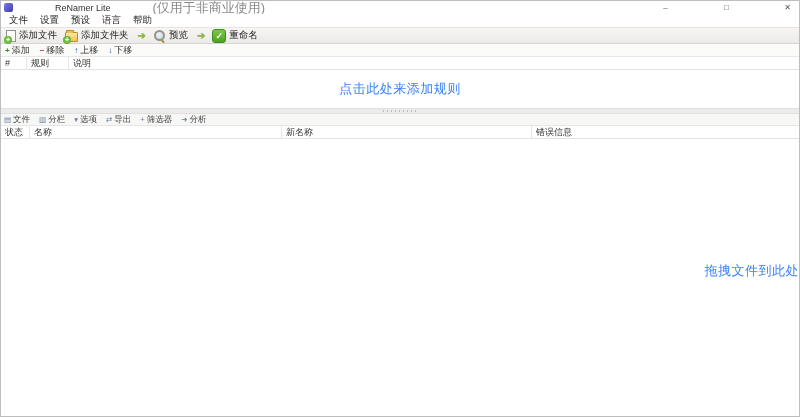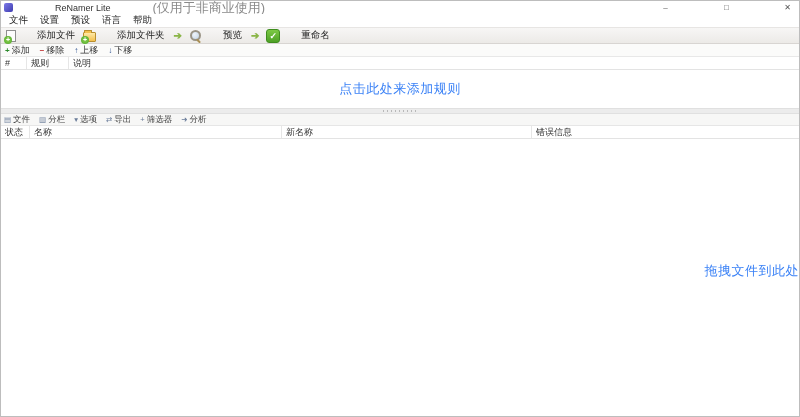--- a/index.html
+++ b/index.html
@@ -18,21 +18,21 @@
   .t-note  { font-size: 13px; color: #8a8a8a; white-space: nowrap; }
   .t-spacer { flex: 1; }
   .winbtn { width: 23px; height: 13px; display: flex; align-items: center; justify-content: center; font-size: 8px; color: #555; cursor: default; }
   
   .menubar { height: 13px; display: flex; align-items: center; background: #ffffff; padding-left: 2px; flex: 0 0 auto; }
   .menu-item { padding: 0 6px; font-size: 9.5px; color: #222; white-space: nowrap; }
   
   .toolbar { height: 17px; display: flex; align-items: center; gap: 2px;
     background: linear-gradient(#f7f6f5,#eceae7); border-top: 1px solid #e7e5e3; border-bottom: 1px solid #d8d5d2;
     padding: 0 3px; flex: 0 0 auto; }
-  .tb-btn { display: flex; align-items: center; gap: 21px; padding: 1px 4px 1px 2px; border-radius: 2px; white-space: nowrap; font-size: 9.5px; color:#222; }
+  .tb-btn { display: flex; align-items: center; gap: 3px; padding: 1px 4px 1px 2px; border-radius: 2px; white-space: nowrap; font-size: 9.5px; color:#222; }
   .icon-page { position: relative; width: 10px; height: 12px; background: #fdfdfd; border: 1px solid #8f8f8f; flex: 0 0 auto; }
   .icon-folder { position: relative; width: 13px; height: 10px; background: linear-gradient(#ffe9a6,#f4c04d); border: 1px solid #b98f2f; border-radius: 1px; margin-top: 2px; flex: 0 0 auto; }
   .icon-folder:before { content:""; position: absolute; top: -3px; left: 0; width: 6px; height: 2px; background: #f4c04d; border: 1px solid #b98f2f; border-bottom: none; border-radius: 1px 1px 0 0; }
   .plus-badge { position: absolute; left: -3px; bottom: -3px; width: 8px; height: 8px; border-radius: 50%;
     background: radial-gradient(#8ed353,#4ca527); color: #fff; font-size: 7px; line-height: 8px; text-align: center; font-weight: bold; }
   .icon-magnifier { position: relative; width: 13px; height: 13px; flex: 0 0 auto; }
   .icon-magnifier:before { content:""; position: absolute; left: 1px; top: 1px; width: 7px; height: 7px; border-radius: 50%;
     border: 2px solid #9a9486; background: radial-gradient(circle at 35% 35%, #eef4fb, #c3d4e4); }
   .icon-magnifier:after { content:""; position: absolute; right: 1px; bottom: 0px; width: 5px; height: 2px; background: #b09а60; background:#a98f55; transform: rotate(45deg); border-radius: 1px; }
   .icon-check { width: 14px; height: 14px; border-radius: 3px; border: 1px solid #3f8d1e;

